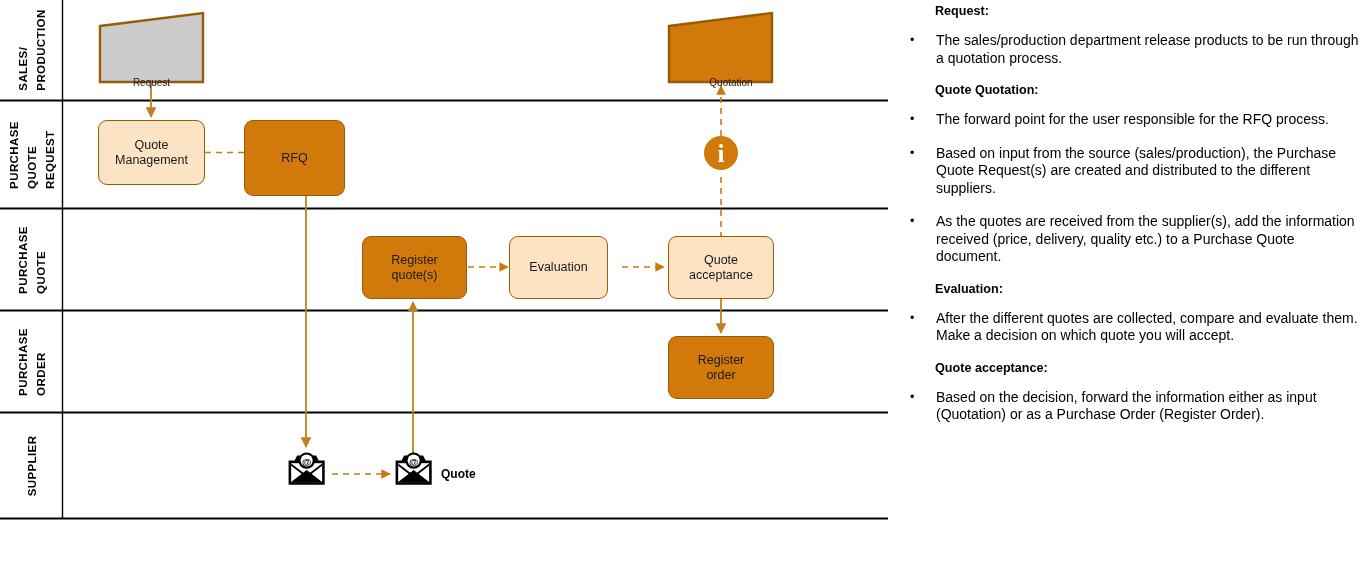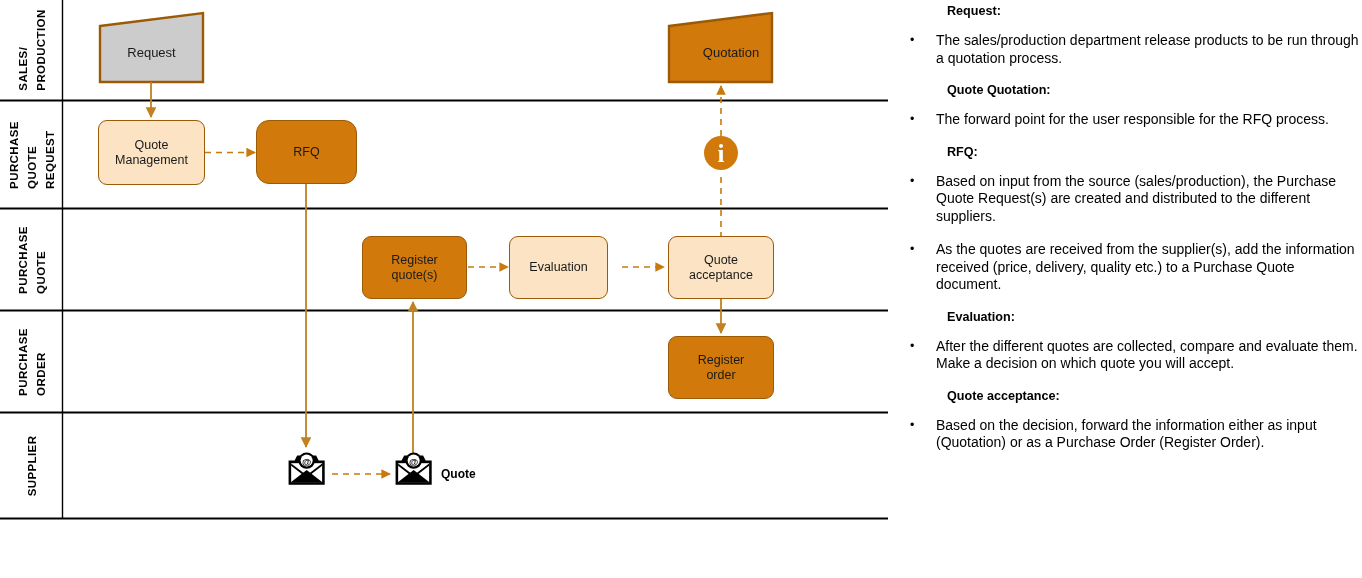--- a/index.html
+++ b/index.html
@@ -76,25 +76,26 @@
     border: 1.6px solid #9a5a06;
   }
   .node.dark {
     background: #D2790B;
   }
   .node.light {
     background: #FBE3C3;
   }
   .doc-label {
     position: absolute;
-    font-size: 13px;
+    font-size: 10px;
     color: #1a1a1a;
     text-align: center;
     width: 100%;
     left: 0;
+    margin-top: 32px;
   }
 
   
   .info-icon {
     position: absolute;
     width: 34px;
     height: 34px;
     border-radius: 50%;
     background: #D2790B;
     color: #ffffff;
@@ -121,21 +122,21 @@
     top: 0;
     width: 464px;
     height: 578px;
     padding: 4px 0 0 0;
     box-sizing: border-box;
   }
   .note-heading {
     font-size: 12.6px;
     font-weight: bold;
     color: #000000;
-    margin: 0 0 13px 24px;
+    margin: 0 0 13px 12px;
     line-height: 15px;
     padding-left: 25px;
   }
   .note-item {
     display: flex;
     margin: 0 0 16px 8px;
     line-height: 17.5px;
   }
   .note-bullet {
     width: 30px;
@@ -254,21 +255,21 @@
 
     <div class="doc-label" style="left:669px; top:45px; width:124px;">Quotation</div>
 
     <div class="node light" style="left:98px; top:120px; width:107px; height:65px;">
       <span>
         <span>Quote</span><br>
         <span>Management</span>
       </span>
     </div>
 
-    <div class="node dark" style="left:256px; top:120px; width:101px; height:64px;border-radius:13px;">
+    <div class="node dark" style="left:244px; top:120px; width:101px; height:76px;">
       <span>RFQ</span>
     </div>
 
     <div class="node dark" style="left:362px; top:236px; width:105px; height:63px;">
       <span>
         <span>Register</span><br>
         <span>quote(s)</span>
       </span>
     </div>
 
@@ -305,21 +306,20 @@
       <span class="note-bullet">•</span>
       <span class="note-text">The sales/production department release products to be run through a quotation process.</span>
     </div>
 
     <div class="note-heading">Quote Quotation:</div>
     <div class="note-item">
       <span class="note-bullet">•</span>
       <span class="note-text">The forward point for the user responsible for the RFQ process.</span>
     </div>
 
-    <div class="note-heading">RFQ:</div>
     <div class="note-item">
       <span class="note-bullet">•</span>
       <span class="note-text">Based on input from the source (sales/production), the Purchase Quote Request(s) are created and distributed to the different suppliers.</span>
     </div>
 
     <div class="note-item">
       <span class="note-bullet">•</span>
       <span class="note-text">As the quotes are received from the supplier(s), add the information received (price, delivery, quality etc.) to a Purchase Quote document.</span>
     </div>
 

